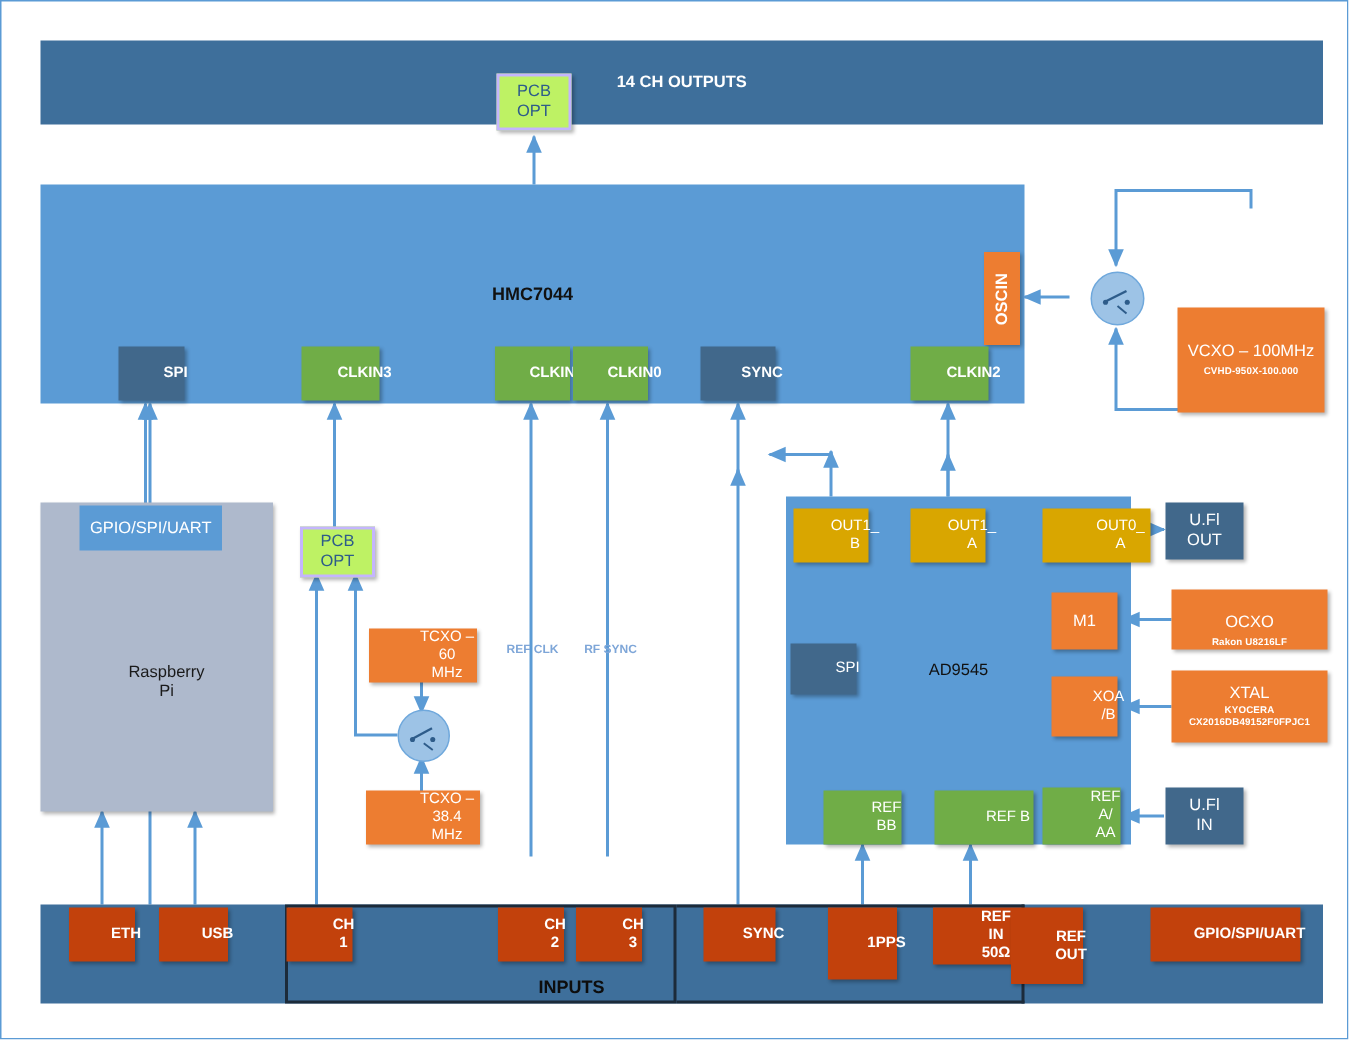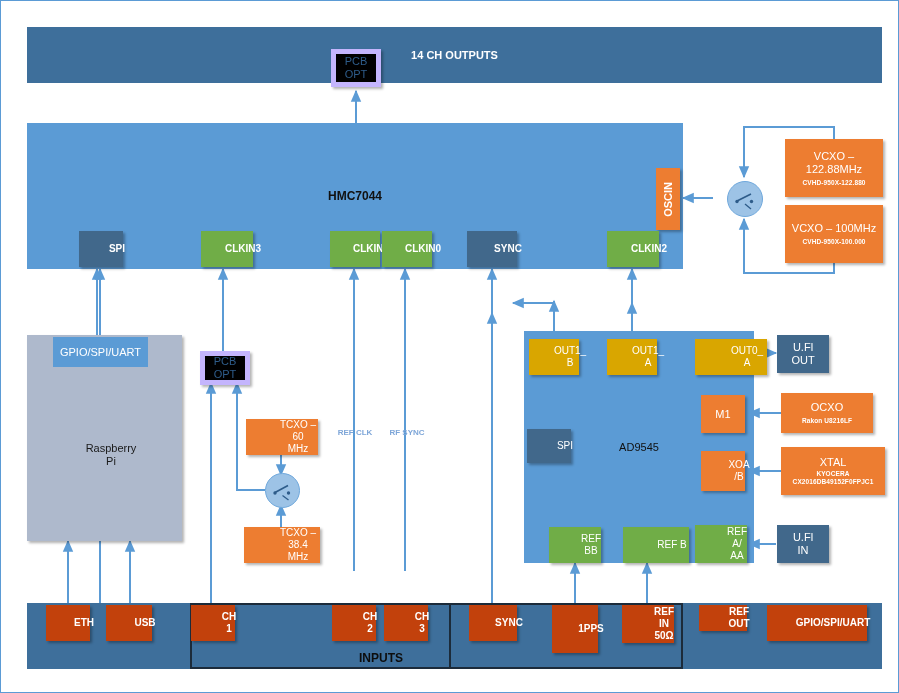--- a/index.html
+++ b/index.html
@@ -13,21 +13,21 @@
        text-align:center;line-height:1.18;}
   
   .c-darkblue{background:#3E6F9B;color:#ffffff;}
   .c-midblue{background:#5B9BD5;color:#ffffff;}
   .c-lightblue{background:#c2410c;color:#ffffff;align-items:center;}
   .c-steel{background:#41688B;color:#ffffff;}
   .c-green{background:#70AD47;color:#ffffff;}
   .c-gold{background:#D9A600;color:#ffffff;}
   .c-orange{background:#ED7D31;color:#ffffff;}
   .c-grey{background:#AEB9CC;color:#1a1a1a;padding-left:13px;}
-  .c-white{background:#000000;color:#2E5C8A;border:5px solid #c4b5fd;align-items:center;}
+  .c-white{background:#bef264;color:#2E5C8A;border:2px solid #c4b5fd;align-items:center;}
   .shadow{box-shadow:1.5px 1.5px 2.5px rgba(0,0,0,0.30);}
   .t10{font-size:10px;padding-left:32px;}
   .t11{font-size:11px;}
   .t12{font-size:12px;}
   .bold{font-weight:bold;}
   .sub{font-size:6.5px;font-weight:bold;letter-spacing:.1px;margin-top:3px;}
   .vert{writing-mode:vertical-rl;transform:rotate(180deg);}
   .plainlabel{position:absolute;color:#7EA6D8;font-size:8px;font-weight:bold;
               text-align:center;}
   .bigtitle{position:absolute;color:#0f0f0f;font-weight:bold;}
@@ -144,27 +144,22 @@
 
   <div class="sw" style="left:726px;top:180px;width:34px;height:34px;z-index:6;">
     <svg width="34" height="34" viewBox="0 0 34 34">
       <path d="M9,19 L23,12" stroke="#2E5C8A" stroke-width="1.6" fill="none"></path>
       <circle cx="9" cy="19.5" r="1.7" fill="#2E5C8A"></circle>
       <circle cx="23.5" cy="19.5" r="1.7" fill="#2E5C8A"></circle>
       <path d="M17,22 L23,27" stroke="#2E5C8A" stroke-width="1.3" fill="none"></path>
     </svg>
   </div>
 
-  <div class="blk c-orange shadow" style="left:784px;top:138px;width:98px;height:58px;">
-    <span class="t11">VCXO –</span>
-    <span class="t11">122.88MHz</span>
-    <span class="sub">CVHD-950X-122.880</span>
-  </div>
-
-  <div class="blk c-orange shadow" style="left:784px;top:204px;width:98px;height:58px;">
+
+  <div class="blk c-orange shadow" style="left:784px;top:204px;width:98px;height:70px;">
     <span class="t11">VCXO – 100MHz</span>
     <span class="sub">CVHD-950X-100.000</span>
   </div>
 
   <div class="blk c-grey shadow" style="left:26px;top:334px;width:155px;height:206px;">
     <span class="t11" style="margin-top:34px;">Raspberry</span>
     <span class="t11">Pi</span>
   </div>
   <div class="blk c-midblue t11" style="left:52px;top:336px;width:95px;height:30px;z-index:6;">
     <span>GPIO/SPI/UART</span>
@@ -235,21 +230,21 @@
   <div class="blk c-green shadow t10" style="left:694px;top:524px;width:52px;height:38px;z-index:6;">
     <span>REF A/</span>
     <span>AA</span>
   </div>
 
   <div class="blk c-steel shadow t11" style="left:776px;top:334px;width:52px;height:38px;">
     <span>U.Fl</span>
     <span>OUT</span>
   </div>
 
-  <div class="blk c-orange shadow" style="left:780px;top:392px;width:92px;height:40px;">
+  <div class="blk c-orange shadow" style="left:780px;top:392px;width:104px;height:40px;justify-content:flex-end;">
     <span class="t11">OCXO</span>
     <span class="sub">Rakon U8216LF</span>
   </div>
 
   <div class="blk c-orange shadow" style="left:780px;top:446px;width:104px;height:48px;">
     <span class="t11">XTAL</span>
     <span class="sub" style="margin-top:1px;">KYOCERA</span>
     <span class="sub" style="margin-top:1px;">CX2016DB49152F0FPJC1</span>
   </div>
 
@@ -284,21 +279,21 @@
   <div class="blk c-lightblue shadow t10 bold" style="left:468px;top:604px;width:48px;height:36px;z-index:5;">
     <span>SYNC</span>
   </div>
   <div class="blk c-lightblue shadow t10 bold" style="left:551px;top:604px;width:46px;height:48px;z-index:5;">
     <span>1PPS</span>
   </div>
   <div class="blk c-lightblue shadow t10 bold" style="left:621px;top:604px;width:52px;height:38px;z-index:5;">
     <span>REF IN</span>
     <span>50Ω</span>
   </div>
-  <div class="blk c-lightblue shadow t10 bold" style="left:698px;top:604px;width:48px;height:26px;z-index:5;">
+  <div class="blk c-lightblue shadow t10 bold" style="left:673px;top:604px;width:48px;height:51px;z-index:5;">
     <span>REF</span>
     <span>OUT</span>
   </div>
   <div class="blk c-lightblue shadow t10 bold" style="left:766px;top:604px;width:100px;height:36px;z-index:5;">
     <span>GPIO/SPI/UART</span>
   </div>
 
 </div>
 
 </body></html>

